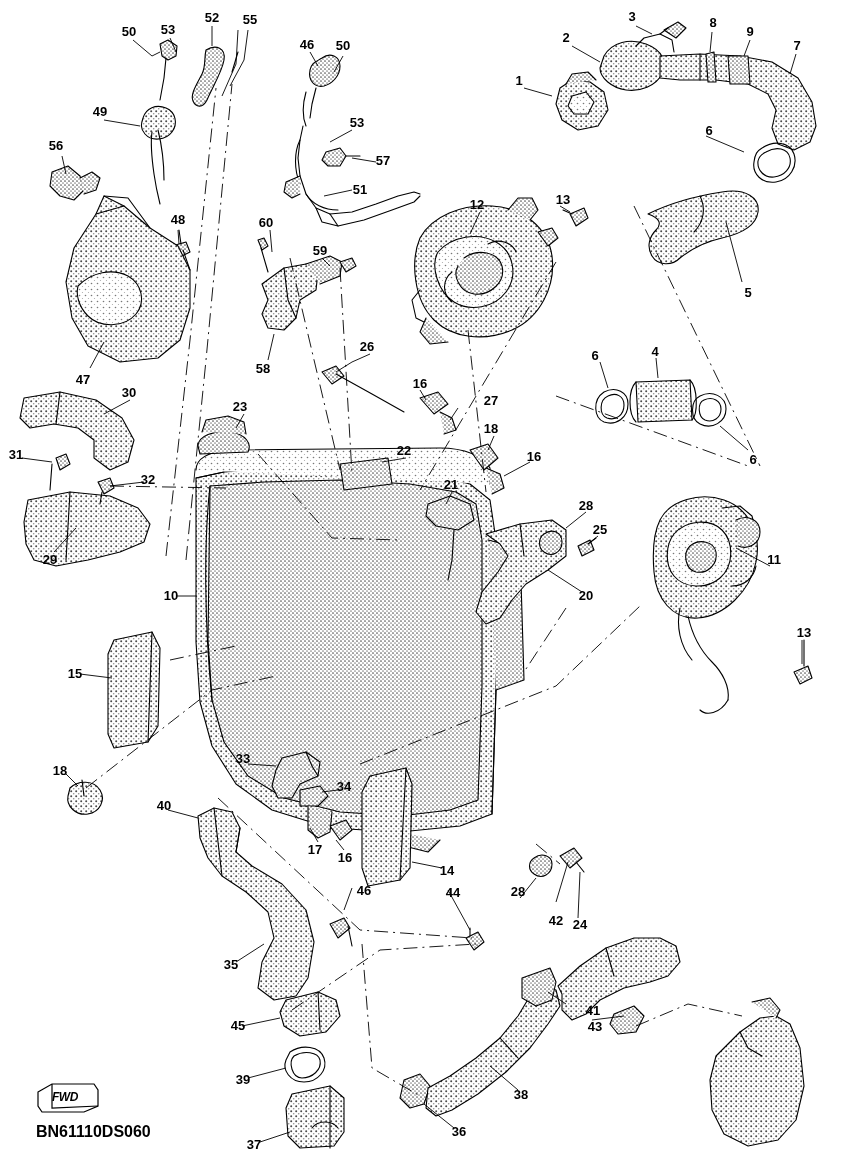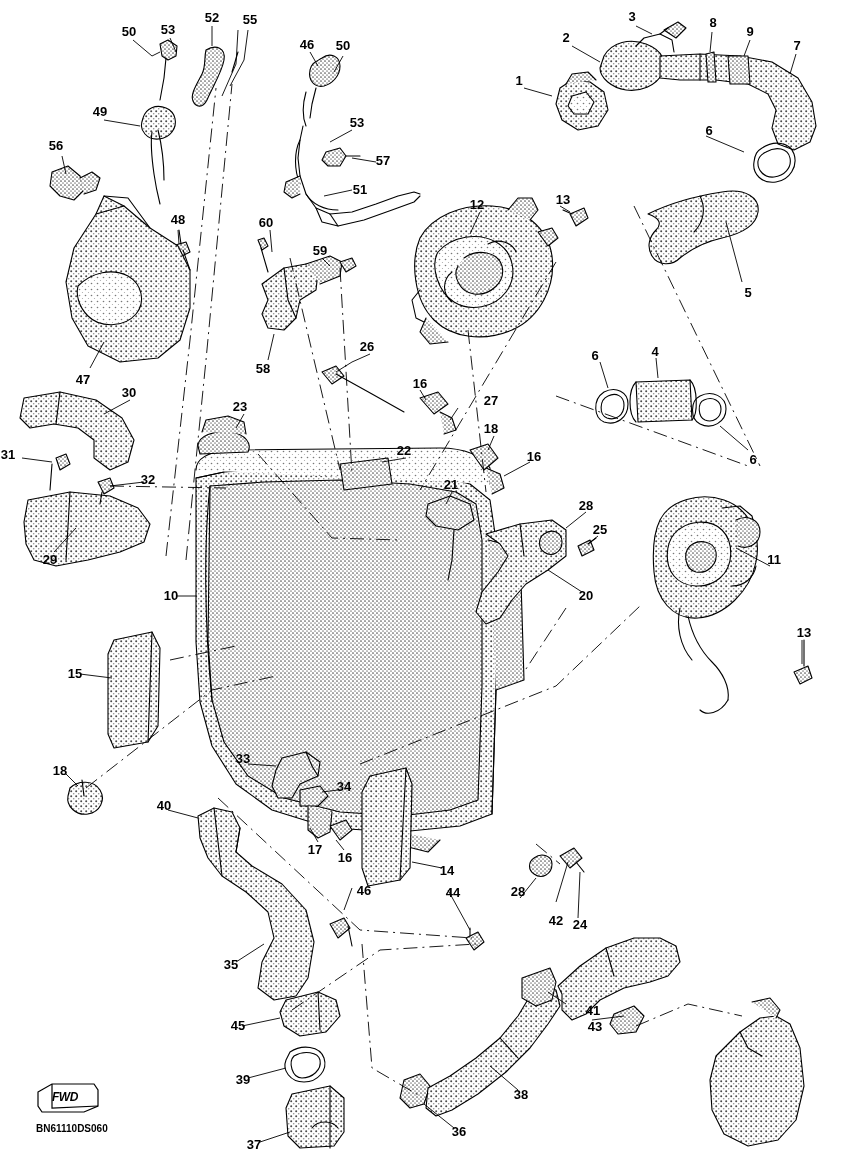--- a/index.html
+++ b/index.html
@@ -32,21 +32,21 @@
     color: #000000;
     white-space: nowrap;
     line-height: 1;
     transform: translate(-50%, -50%);
   }
   #part-code {
     position: absolute;
     left: 36px;
     top: 1123px;
     font-family: "Liberation Sans", sans-serif;
-    font-size: 10px;
+    font-size: 16px;
     font-weight: bold;
     color: #000000;
     white-space: nowrap;
   }
   #fwd-badge {
     position: absolute;
     left: 34px;
     top: 1078px;
     width: 68px;
     height: 38px;
@@ -417,21 +417,21 @@
       <div class="callout" style="left: 404px; top: 450px;">22</div>
       <div class="callout" style="left: 240px; top: 406px;">23</div>
       <div class="callout" style="left: 580px; top: 924px;">24</div>
       <div class="callout" style="left: 600px; top: 529px;">25</div>
       <div class="callout" style="left: 367px; top: 346px;">26</div>
       <div class="callout" style="left: 459px; top: 400px; margin-left: 32px;">27</div>
       <div class="callout" style="left: 586px; top: 505px;">28</div>
       <div class="callout" style="left: 518px; top: 891px;">28</div>
       <div class="callout" style="left: 50px; top: 559px;">29</div>
       <div class="callout" style="left: 129px; top: 392px;">30</div>
-      <div class="callout" style="left: 8px; top: 454px;">31</div>
+      <div class="callout" style="left: 16px; top: 454px;">31</div>
       <div class="callout" style="left: 148px; top: 479px;">32</div>
       <div class="callout" style="left: 243px; top: 758px;">33</div>
       <div class="callout" style="left: 344px; top: 786px;">34</div>
       <div class="callout" style="left: 231px; top: 964px;">35</div>
       <div class="callout" style="left: 459px; top: 1131px;">36</div>
       <div class="callout" style="left: 254px; top: 1144px;">37</div>
       <div class="callout" style="left: 521px; top: 1094px;">38</div>
       <div class="callout" style="left: 243px; top: 1079px;">39</div>
       <div class="callout" style="left: 164px; top: 805px;">40</div>
       <div class="callout" style="left: 569px; top: 1010px; padding-left: 48px;">41</div>

